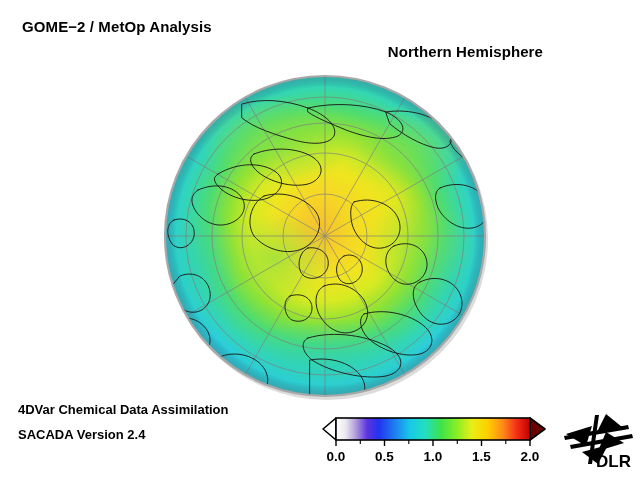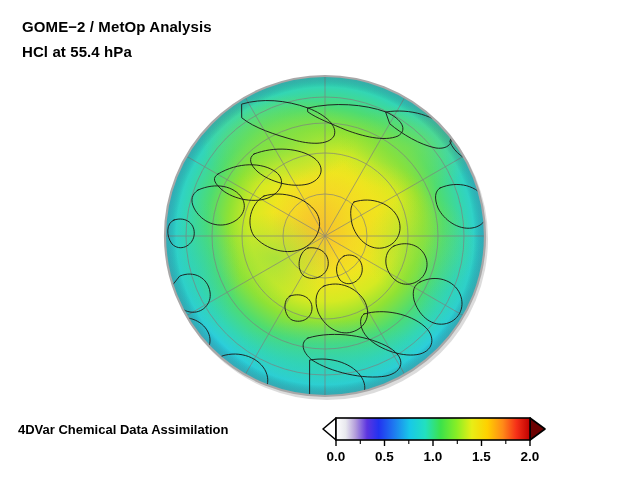--- a/index.html
+++ b/index.html
@@ -15,39 +15,39 @@
 
   .hdr{position:absolute;font-weight:bold;font-size:15px;letter-spacing:0.1px;white-space:nowrap;}
   #title-line1{left:22px;top:18px;}
   #title-line2{left:22px;top:43px;}
   #date-line{right:22px;top:18px;text-align:right;}
   #region-line{right:22px;top:43px;text-align:right;}
 
   #globe-wrap{position:absolute;left:158px;top:70px;width:336px;height:334px;}
 
   .foot{position:absolute;left:18px;font-weight:bold;font-size:13px;white-space:nowrap;}
-  #foot1{top:402px;margin-top:20px;}
+  #foot1{top:402px;}
   #foot2{top:427px;}
   #foot3{top:452px;}
 
   #cb-title{position:absolute;left:328px;top:401px;width:206px;text-align:center;
             font-weight:bold;font-size:13.5px;white-space:nowrap;}
   #cb-wrap{position:absolute;left:316px;top:416px;width:236px;height:50px;}
   .cb-tick-label{font-weight:bold;font-size:13.5px;}
 
   #riu-logo{position:absolute;left:558px;top:371px;width:80px;height:40px;}
   #dlr-logo{position:absolute;left:562px;top:412px;width:76px;height:58px;}
 </style>
 </head>
 <body>
 
 <div id="page">
 
   <div class="hdr" id="title-line1">GOME−2 / MetOp Analysis</div>
-  <div class="hdr" id="title-line2">HCl at 55.4 hPa</div>
+  <div class="hdr" id="region-line">Northern Hemisphere</div>
 
   <div id="globe-wrap">
     <svg width="336" height="334" viewBox="0 0 336 334">
       <defs>
         <radialGradient id="fieldGrad" cx="0.5" cy="0.47" r="0.56">
           <stop offset="0" stop-color="#f7a83c"></stop>
           <stop offset="0.09" stop-color="#f9bb33"></stop>
           <stop offset="0.18" stop-color="#f7d32a"></stop>
           <stop offset="0.30" stop-color="#efe520"></stop>
           <stop offset="0.42" stop-color="#d6ea22"></stop>
@@ -152,20 +152,21 @@
         <path d="M14,250 C28,244 44,250 50,262 C56,274 48,288 34,288 C22,288 10,278 8,266 Z"></path>
         <path d="M64,286 C82,280 102,288 108,302 C114,316 104,330 88,330 L64,330 Z"></path>
       </g>
 
       <circle cx="167" cy="166" r="160" fill="url(#rimShade)"></circle>
       <circle cx="167" cy="166" r="160" fill="none" stroke="#a8a8a8" stroke-width="2.2"></circle>
     </svg>
   </div>
 
   <div class="foot" id="foot1">4DVar Chemical Data Assimilation</div>
+  <div class="foot" id="foot2">SACADA Version 2.4</div>
 
 
   <div id="cb-wrap">
     <svg width="236" height="50" viewBox="0 0 236 50">
       <defs>
         <linearGradient id="cbGrad" x1="0" y1="0" x2="1" y2="0">
           <stop offset="0.00" stop-color="#ffffff"></stop>
           <stop offset="0.05" stop-color="#e8e8ee"></stop>
           <stop offset="0.10" stop-color="#b39ddb"></stop>
           <stop offset="0.16" stop-color="#5c35e0"></stop>
@@ -205,14 +206,28 @@
 
       <text class="cb-tick-label" x="20" y="45" text-anchor="middle">0.0</text>
       <text class="cb-tick-label" x="68.5" y="45" text-anchor="middle">0.5</text>
       <text class="cb-tick-label" x="117" y="45" text-anchor="middle">1.0</text>
       <text class="cb-tick-label" x="165.5" y="45" text-anchor="middle">1.5</text>
       <text class="cb-tick-label" x="214" y="45" text-anchor="middle">2.0</text>
     </svg>
   </div>
 
 
+  <div id="dlr-logo">
+    <svg width="76" height="58" viewBox="0 0 76 58">
+      <g fill="#000000">
+        <path d="M44,2 L34,22 L60,15 Z"></path>
+        <path d="M4,22 L30,14 L24,34 Z"></path>
+        <path d="M20,40 L46,33 L36,52 Z"></path>
+        <path d="M62,31 L36,39 L44,20 Z"></path>
+        <path d="M2,24 L66,13 L67,17 L3,28 Z"></path>
+        <path d="M8,33 L70,22 L71,26 L9,37 Z"></path>
+        <path d="M33,3 L37,3 L30,52 L26,52 Z"></path>
+      </g>
+      <text x="34" y="55" font-family="Liberation Sans, sans-serif" font-size="17" font-weight="bold" fill="#000000">DLR</text>
+    </svg>
+  </div>
 
 </div>
 
 </body></html>

